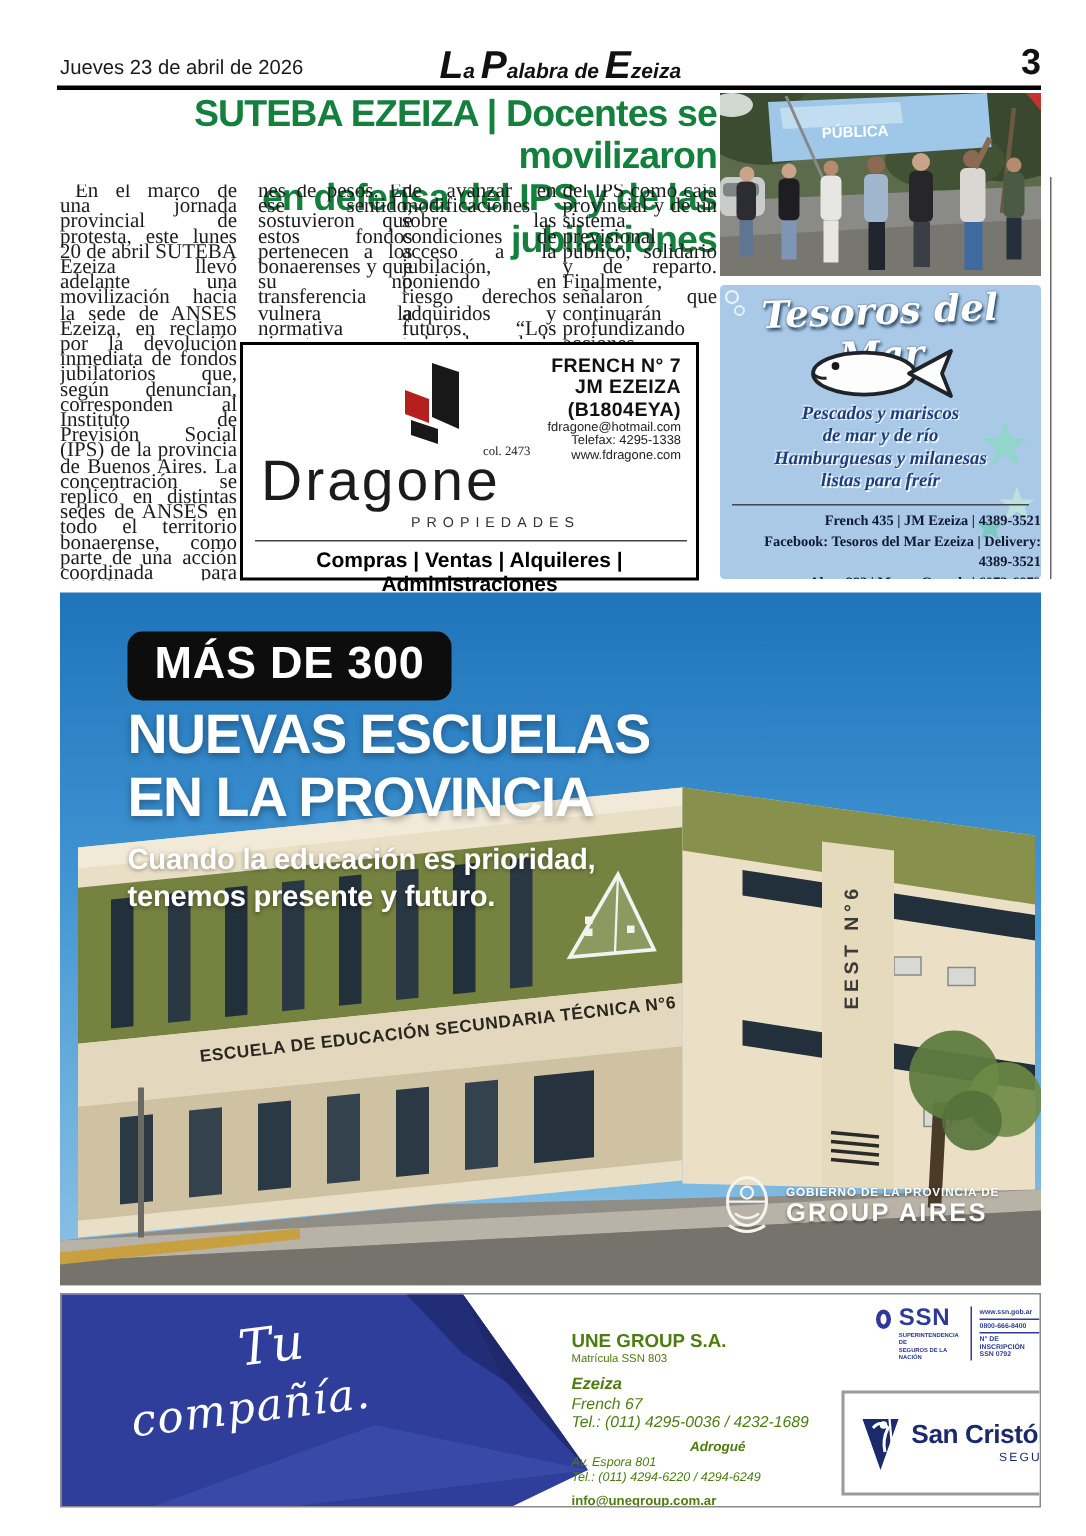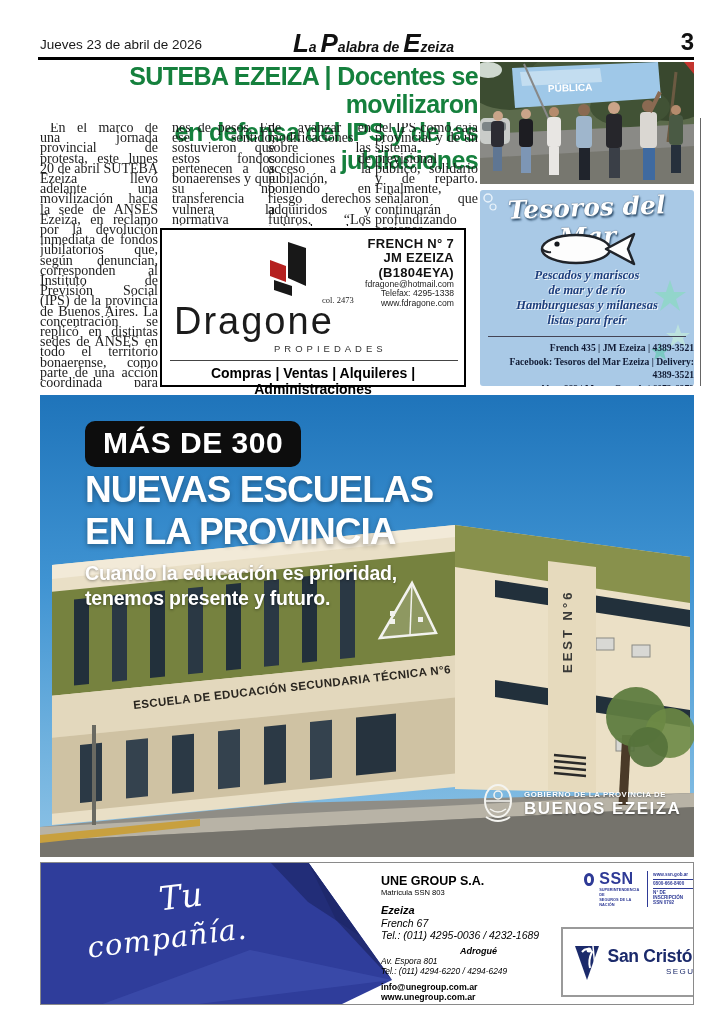--- a/index.html
+++ b/index.html
@@ -83,21 +83,21 @@
   .qr-finder::after { content:""; position:absolute; left:2px; top:2px; width:4px; height:4px; background:#000; }
   .gov { left:440px; top:388px; display:flex; align-items:center; gap:8px; }
   .gov-text1 { color:#fff; font-size:7.8px; font-weight:bold; letter-spacing:0.6px; text-shadow:0 1px 2px rgba(0,0,0,0.4); }
   .gov-text2 { color:#fff; font-size:17px; font-weight:bold; letter-spacing:1.5px; text-shadow:0 1px 2px rgba(0,0,0,0.4); }
 
   
   .unead { left:40px; top:862px; width:654px; height:143px; border:1px solid #8a8a8a; background:#fff; overflow:hidden; }
   .une-script { color:#fff; font-family:"DejaVu Serif", serif; font-style:italic; transform:rotate(-7deg); }
   .une-script-1 { left:118px; top:14px; font-size:33px; }
   .une-script-2 { left:46px; top:58px; font-size:29px; letter-spacing:1px; }
-  .une-info { left:340px; top:11px; width:195px; color:#000000; line-height:1.18; }
+  .une-info { left:340px; top:24px; width:195px; color:#4d7c0f; line-height:1.18; }
   .une-co { font-size:12.5px; font-weight:bold; }
   .une-mat { font-size:7.6px; margin-bottom:6px; }
   .une-city { font-size:11px; font-weight:bold; font-style:italic; }
   .une-line { font-size:10.5px; font-style:italic; }
   .une-city2 { font-size:9px; font-weight:bold; font-style:italic; margin-top:5px;text-align:center; }
   .une-line2 { font-size:8.4px; font-style:italic; }
   .une-mail { font-size:8.8px; font-weight:bold; margin-top:5px; }
   .ssn { left:543px; top:8px; display:flex; align-items:flex-start; gap:5px; color:#2e3a96; }
   .ssn-o { width:13px; height:13px; border:3.5px solid #2e3a96; border-radius:50%; margin-top:2px; }
   .ssn-txt { font-size:16px; font-weight:bold; letter-spacing:0.5px; line-height:1; }
@@ -331,21 +331,21 @@
     <div class="abs gov">
       <svg width="36" height="42" viewBox="0 0 36 42">
         <ellipse cx="18" cy="18" rx="13" ry="16" fill="none" stroke="#f4f4f0" stroke-width="2"></ellipse>
         <line x1="5" y1="18" x2="31" y2="18" stroke="#f4f4f0" stroke-width="1.5"></line>
         <circle cx="18" cy="12" r="4" fill="none" stroke="#f4f4f0" stroke-width="1.5"></circle>
         <path d="M10,26 q8,6 16,0" fill="none" stroke="#f4f4f0" stroke-width="1.5"></path>
         <path d="M6,34 q12,8 24,0" fill="none" stroke="#f4f4f0" stroke-width="2"></path>
       </svg>
       <div>
         <div class="gov-text1">GOBIERNO DE LA PROVINCIA DE</div>
-        <div class="gov-text2">BUENOS EZEIZA</div>
+        <div class="gov-text2">GROUP AIRES</div>
       </div>
     </div>
   </div>
 
   <div class="abs unead">
     <svg class="abs" style="left:-1px; top:-1px;" width="360" height="143" viewBox="0 0 360 143">
       <polygon points="0,0 268,0 352,118 300,143 0,143" fill="#2f3d9b"></polygon>
       <polygon points="268,0 352,118 296,58" fill="#222c74"></polygon>
       <polygon points="150,143 352,118 210,88 60,143" fill="#3c4cab" opacity="0.8"></polygon>
       <polygon points="230,0 268,0 320,74 268,40" fill="#1d266a" opacity="0.7"></polygon>

